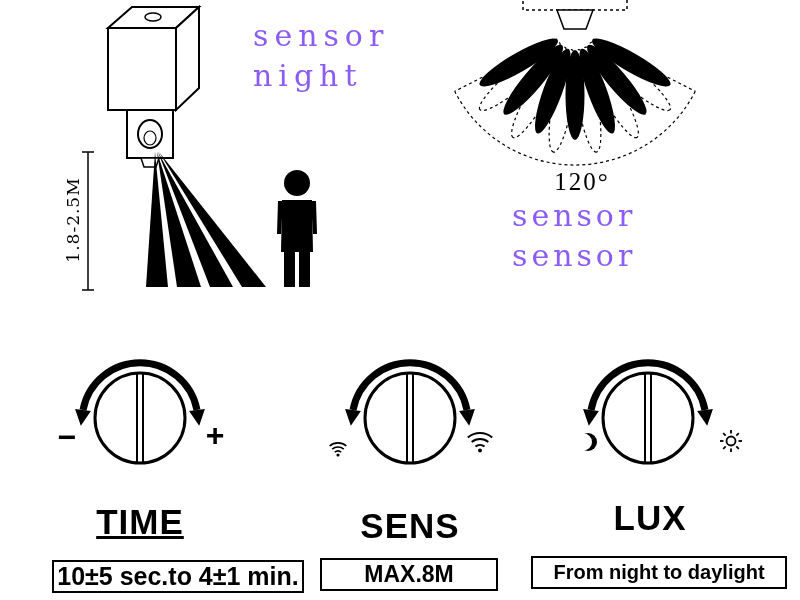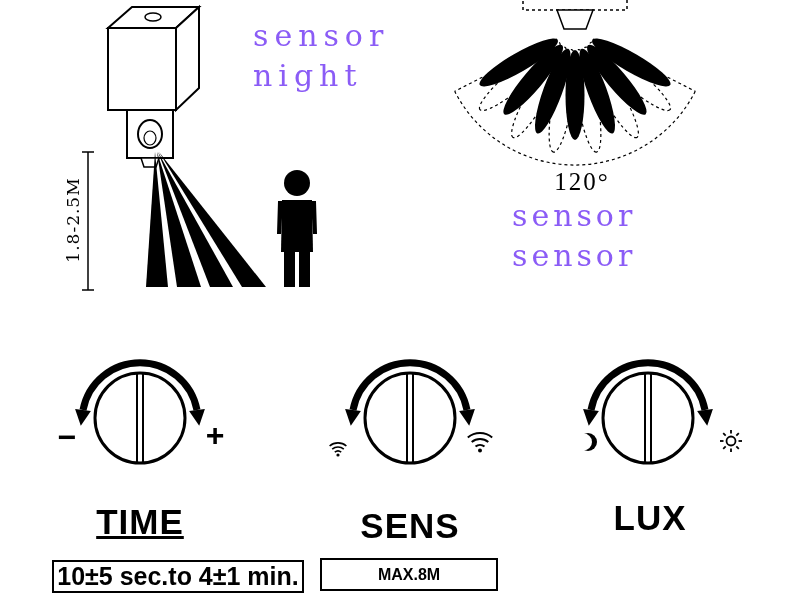--- a/index.html
+++ b/index.html
@@ -141,21 +141,21 @@
   </svg>
   <svg class="abs" style="left:458px; top:418px;" width="44" height="44" viewBox="0 0 44 44">
     <g fill="none" stroke="#000" stroke-width="2">
       <path d="M 17.5 28.6 A 7 7 0 0 1 26.5 28.6"></path>
       <path d="M 13.7 24.0 A 13 13 0 0 1 30.3 24.0"></path>
       <path d="M 9.8 19.4 A 19 19 0 0 1 34.2 19.4"></path>
     </g>
     <circle cx="22" cy="32.5" r="2" fill="#000"></circle>
   </svg>
   <div class="abs dial-label" style="left:310px; top:506px; width:200px;">SENS</div>
-  <div class="abs range-box" style="left:320px; top:558px; width:178px; height:33px; font-size:16px;">MAX.8M</div>
+  <div class="abs range-box" style="left:320px; top:558px; width:178px; height:33px; font-size:23px;">MAX.8M</div>
 
   <svg class="abs" style="left:548px; top:343px;" width="200" height="150" viewBox="0 0 200 150">
     <path d="M 43 67 A 58 58 0 0 1 157 67" fill="none" stroke="#000" stroke-width="7"></path>
     <polygon points="50.9,68.1 35.1,65.9 40.8,82.8" fill="#000"></polygon>
     <polygon points="164.9,65.9 149.1,68.1 159.2,82.8" fill="#000"></polygon>
     <circle cx="100" cy="75" r="45" fill="#fff" stroke="#000" stroke-width="3"></circle>
     <line x1="97" y1="31" x2="97" y2="119" stroke="#000" stroke-width="2"></line>
     <line x1="103" y1="31" x2="103" y2="119" stroke="#000" stroke-width="2"></line>
   </svg>
   <svg class="abs" style="left:573px; top:427px;" width="30" height="30" viewBox="0 0 30 30">
@@ -169,14 +169,15 @@
       <line x1="22.3" y1="22.3" x2="24.8" y2="24.8"></line>
       <line x1="17" y1="24.5" x2="17" y2="28"></line>
       <line x1="11.7" y1="22.3" x2="9.2" y2="24.8"></line>
       <line x1="9.5" y1="17" x2="6" y2="17"></line>
       <line x1="11.7" y1="11.7" x2="9.2" y2="9.2"></line>
       <line x1="17" y1="9.5" x2="17" y2="6"></line>
       <line x1="22.3" y1="11.7" x2="24.8" y2="9.2"></line>
     </g>
   </svg>
   <div class="abs dial-label" style="left:550px; top:498px; width:200px;">LUX</div>
+  <div class="abs range-box" style="left:531px; top:556px; width:256px; height:33px; font-size:20px;">From night to daylight</div>
 
 </div>
 
 </body></html>

